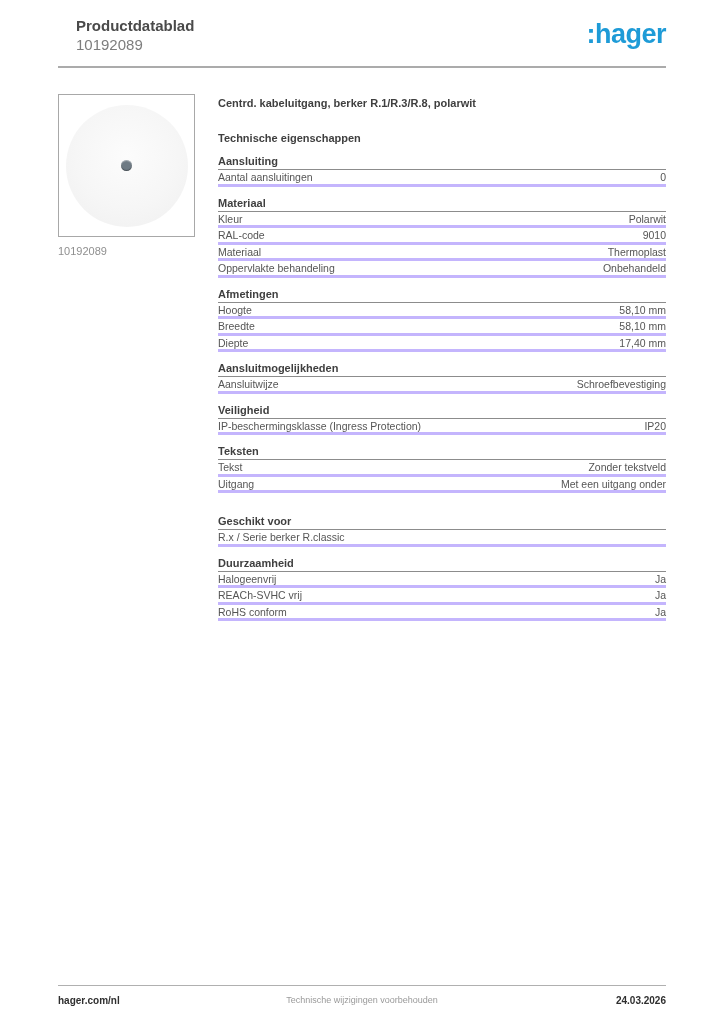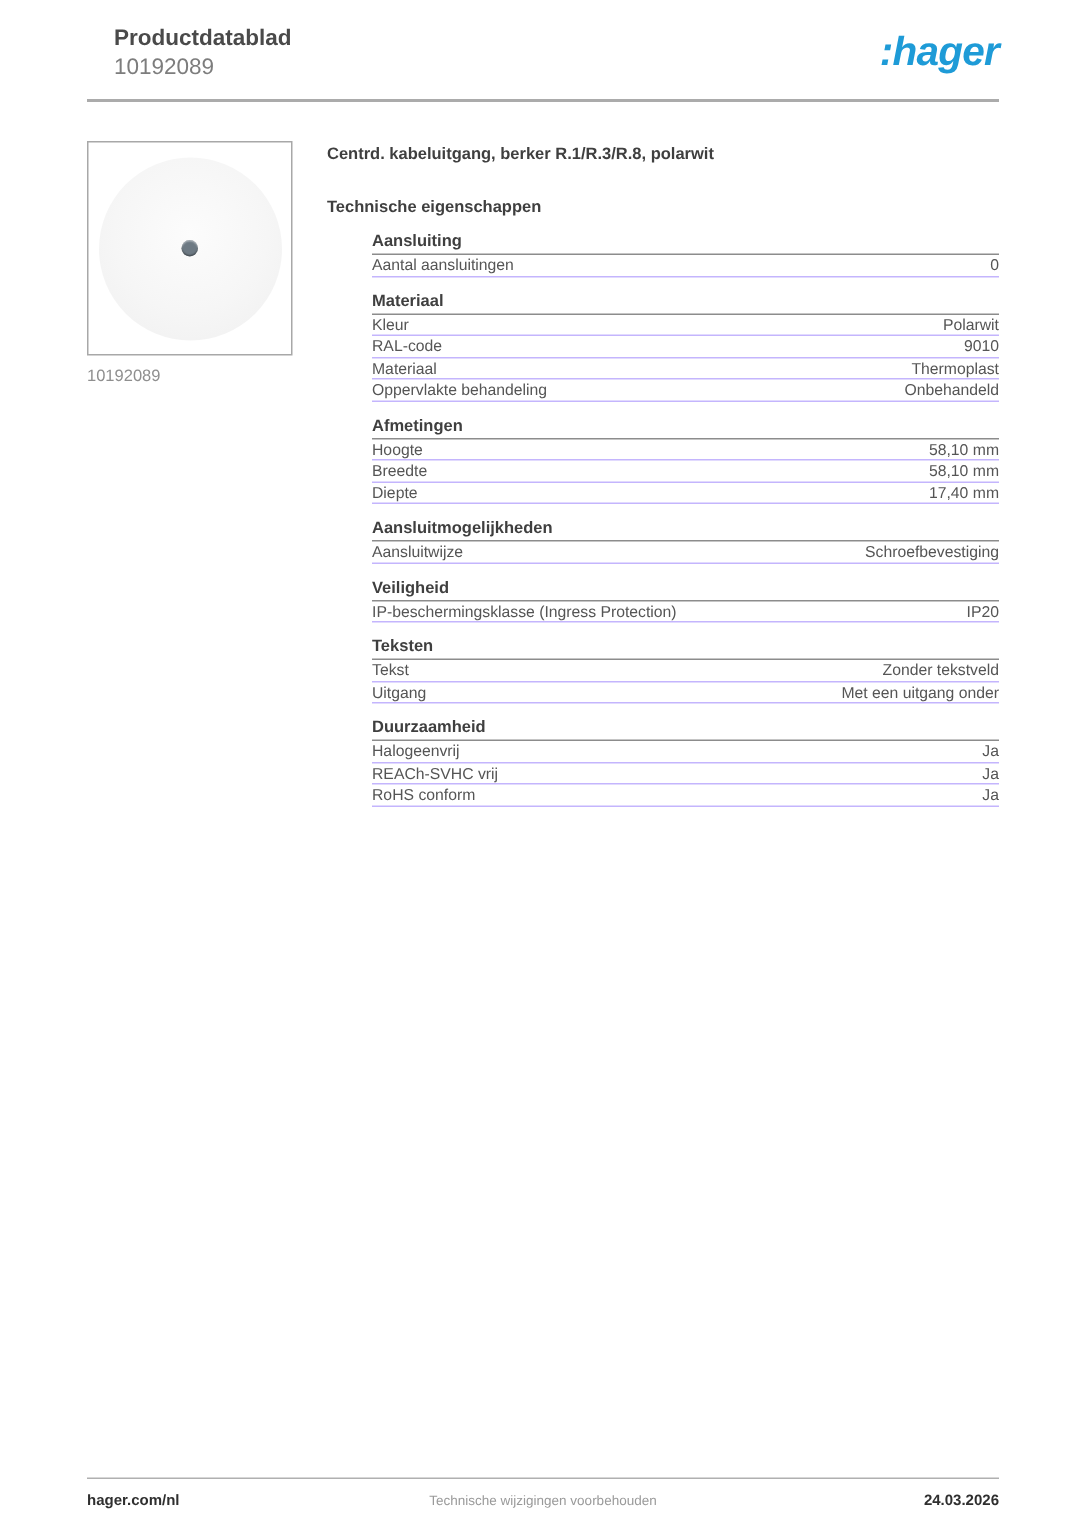--- a/index.html
+++ b/index.html
@@ -41,30 +41,30 @@
     position:absolute; left:50%; top:50%; width:11px; height:11px;
     margin:-5.5px 0 0 -5.5px; border-radius:50%;
     box-shadow:inset 0 -1px 1px rgba(0,0,0,0.35), inset 0 1px 1px rgba(255,255,255,0.4);
   }
   .image-caption { margin-top:8px; font-size:11px; color:#8f8f8f; }
 
   .specs-col { flex:1; min-width:0; padding-top:3px; }
   .product-title { font-size:11px; font-weight:bold; color:#3f3f3f; line-height:13px; }
   .tech-title { margin-top:22px; font-size:11px; font-weight:bold; color:#3f3f3f; line-height:13px; }
 
-  .spec-section { margin-top:10px;margin-left:30px; }
+  .spec-section { margin-top:10px; }
   .spec-section.extra-gap { margin-top:22px; }
   .section-heading {
     font-size:11px; font-weight:bold; color:#3f3f3f; line-height:12px;
     padding-bottom:2px; border-bottom:1px solid #8c8c8c;
   }
   .spec-row {
     display:flex; justify-content:space-between; align-items:baseline;
     font-size:10.5px; color:#555555; line-height:12px;
-    padding:1px 0 0.5px 0; border-bottom:1px solid #c4b5fd;
+    padding:1px 0 0.5px 0; border-bottom:3px solid #c4b5fd;
   }
   .spec-label { white-space:nowrap; }
   .spec-value { white-space:nowrap; text-align:right; }
 
   
   .page-footer {
     position:absolute; left:58px; right:58px; top:985px;
     border-top:1px solid #b0b0b0; padding-top:9px;
   }
   .footer-row { position:relative; display:flex; justify-content:space-between; align-items:baseline; }
@@ -78,21 +78,21 @@
 </head>
 <body>
 
 <div class="page">
 
   <header class="page-header">
     <div>
       <div class="doc-title">Productdatablad</div>
       <div class="doc-number">10192089</div>
     </div>
-    <div class="hager-logo" style="color: rgb(30, 155, 215); font-style: italic;">:hager</div>
+    <div class="hager-logo" style="color: rgb(30, 155, 215);">:hager</div>
   </header>
   <hr class="header-rule">
 
   <main class="page-main">
 
     <aside class="image-col">
       <div class="image-box">
         <div class="plate-circle">
           <div class="plate-screw" style="background: rgb(110, 122, 132);"></div>
         </div>
@@ -188,20 +188,29 @@
     <span class="spec-value">Zonder tekstveld</span>
   </div>
 
   <div class="spec-row">
     <span class="spec-label">Uitgang</span>
     <span class="spec-value">Met een uitgang onder</span>
   </div>
 </div>
   </section>
 
+  <section class="spec-section extra-gap">
+    <h3 class="section-heading">Geschikt voor</h3>
+    <div class="section-rows">
+  <div class="spec-row">
+    <span class="spec-label">R.x / Serie berker R.classic</span>
+    <span class="spec-value"></span>
+  </div>
+</div>
+  </section>
 
   <section class="spec-section">
     <h3 class="section-heading">Duurzaamheid</h3>
     <div class="section-rows">
   <div class="spec-row">
     <span class="spec-label">Halogeenvrij</span>
     <span class="spec-value">Ja</span>
   </div>
 
   <div class="spec-row">

